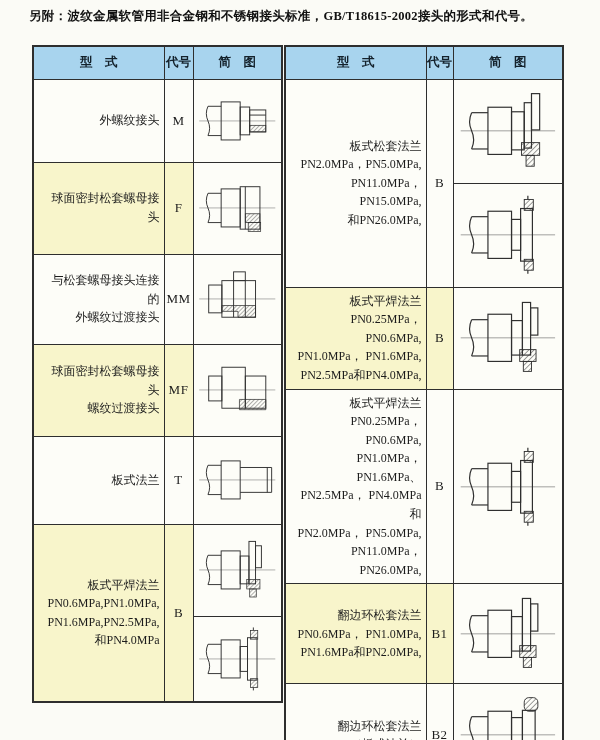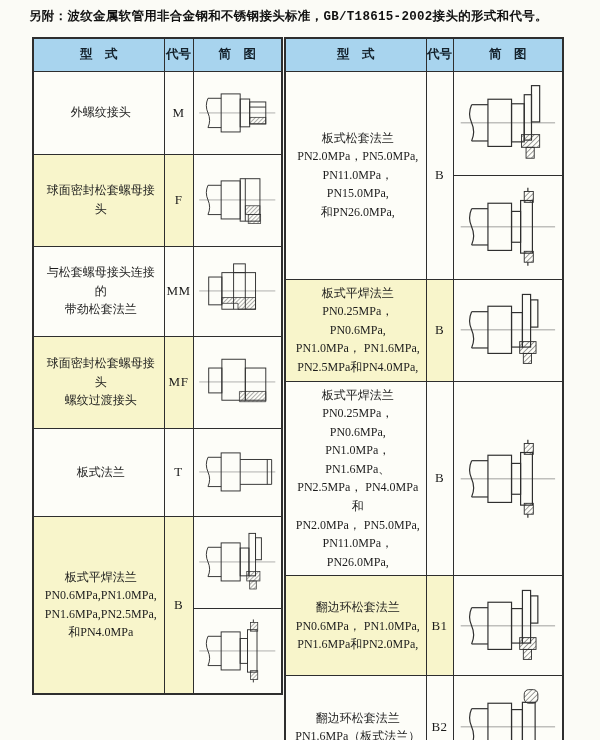--- a/index.html
+++ b/index.html
@@ -6,45 +6,46 @@
   body{
     width:600px;height:740px;
     background:#fbfbf6;
     font-family:"Liberation Serif","DejaVu Serif",serif;
     color:#1c1c1c;
     position:relative;
     overflow:hidden;
   }
   .page-title{
     position:absolute;left:29px;top:8px;width:560px;
-    font-family:Liberation Mono, monospace;
+    font-family:Liberation Serif, serif;
     font-weight:700;font-size:12.5px;letter-spacing:0.3px;color:#111;
   }
   table.fit{
     position:absolute;top:37px;
     border-collapse:collapse;table-layout:fixed;
     background:#fdfdf8;
   }
   table.fit.left{left:32px;width:249px;}
   table.fit.right{left:284px;width:278px;}
   table.fit,table.fit td,table.fit th{
     border:1.4px solid #2e2e2e;
+    margin-top:8px;
   }
   table.fit{border-width:2px;}
   th.hd{
     background:#a8d4ee;
     font-family:"Liberation Sans","DejaVu Sans",sans-serif;
     font-weight:700;font-size:12.5px;color:#14222c;
     text-align:center;padding:0;
   }
   td{padding:0;vertical-align:middle;}
   td.c-type{
     padding:4px 4px 4px 8px;
     font-size:12px;line-height:1.55;
-    white-space:pre-line;text-align:center;
+    white-space:pre-line;text-align:right;
   }
   td.c-code{
     text-align:center;font-size:13px;letter-spacing:0.5px;
   }
   td.c-diagram{
     background:#fdfdf8;text-align:center;vertical-align:middle;
   }
   td.bg-yellow{background:#f8f5cb;}
   td.bg-white{background:#fdfdf8;}
   .c-diagram svg{width:92%;max-height:95%;display:block;margin:0 auto;}
@@ -104,21 +105,21 @@
             <rect x="33" y="19" width="26" height="52" stroke="#2f2f2f" stroke-width="1.3" fill="none"></rect>
             <rect x="59" y="16" width="27" height="58" stroke="#2f2f2f" stroke-width="1.3" fill="none"></rect>
             <line x1="66" y1="16" x2="66" y2="74" stroke="#2f2f2f" stroke-width="1.3" fill="none"></line>
             <rect x="66" y="53" width="20" height="12" fill="url(#hp)" stroke="#2f2f2f" stroke-width="1"></rect>
             <rect x="70" y="65" width="17" height="12" fill="url(#hp)" stroke="#2f2f2f" stroke-width="1"></rect>
           </svg>
         </td>
   </tr>
   <tr style="height:90px">
     <td class="c-type bg-white">与松套螺母接头连接的
-带劲松套法兰</td>
+外螺纹过渡接头</td>
     <td class="c-code bg-white">MM</td>
     <td class="c-diagram">
           <svg viewBox="0 0 110 90" xmlns="http://www.w3.org/2000/svg">
             <line x1="3" y1="45" x2="107" y2="45" stroke="#6a6a6a" stroke-width="0.7"></line>
             <rect x="16" y="26" width="18" height="38" stroke="#2f2f2f" stroke-width="1.3" fill="none"></rect>
             <rect x="34" y="20" width="46" height="50" stroke="#2f2f2f" stroke-width="1.3" fill="none"></rect>
             <rect x="50" y="8" width="16" height="12" stroke="#2f2f2f" stroke-width="1.3" fill="none"></rect>
             <line x1="50" y1="20" x2="50" y2="70" stroke="#2f2f2f" stroke-width="1.3" fill="none"></line>
             <line x1="66" y1="20" x2="66" y2="70" stroke="#2f2f2f" stroke-width="1.3" fill="none"></line>
             <path d="M34 54 h46 v16 h-24 v-8 h-22 z" fill="url(#hp)" stroke="#2f2f2f" stroke-width="1"></path>

